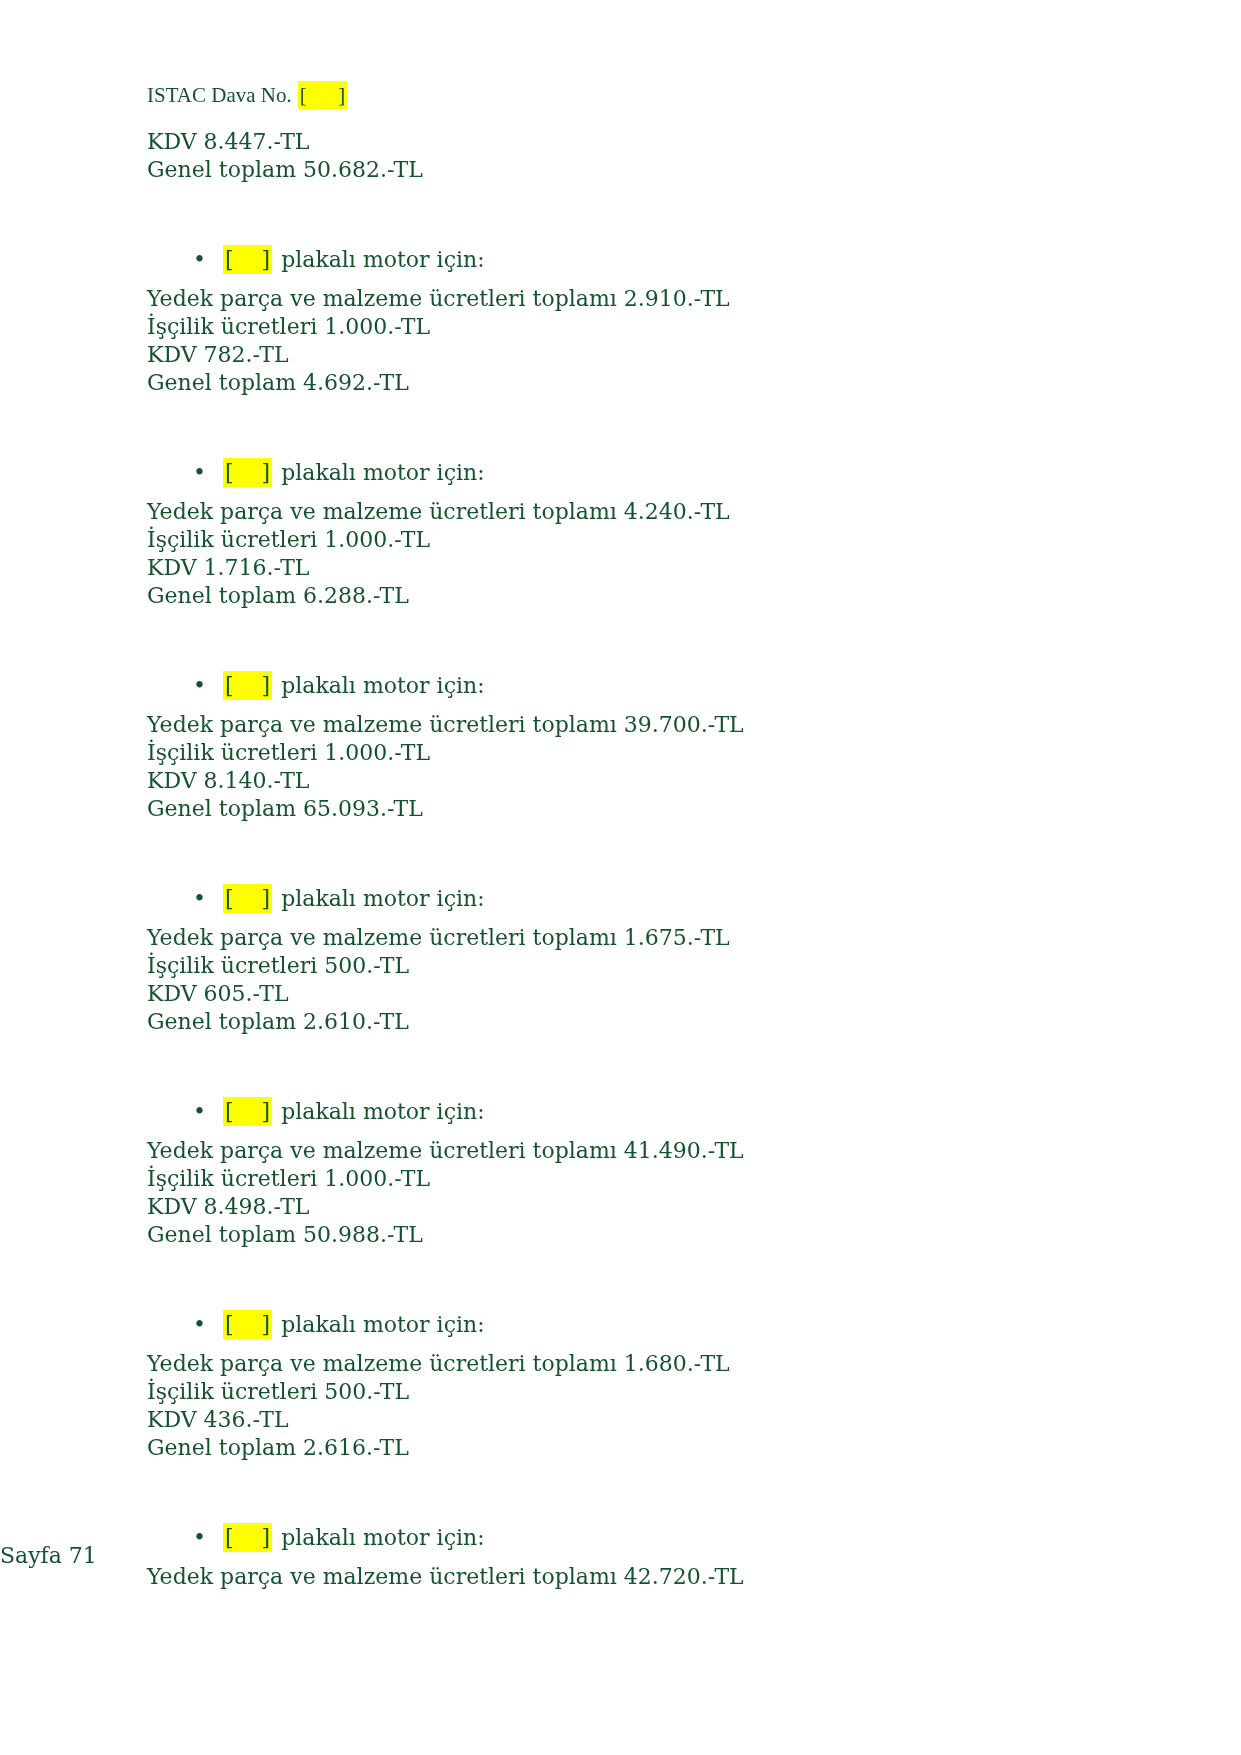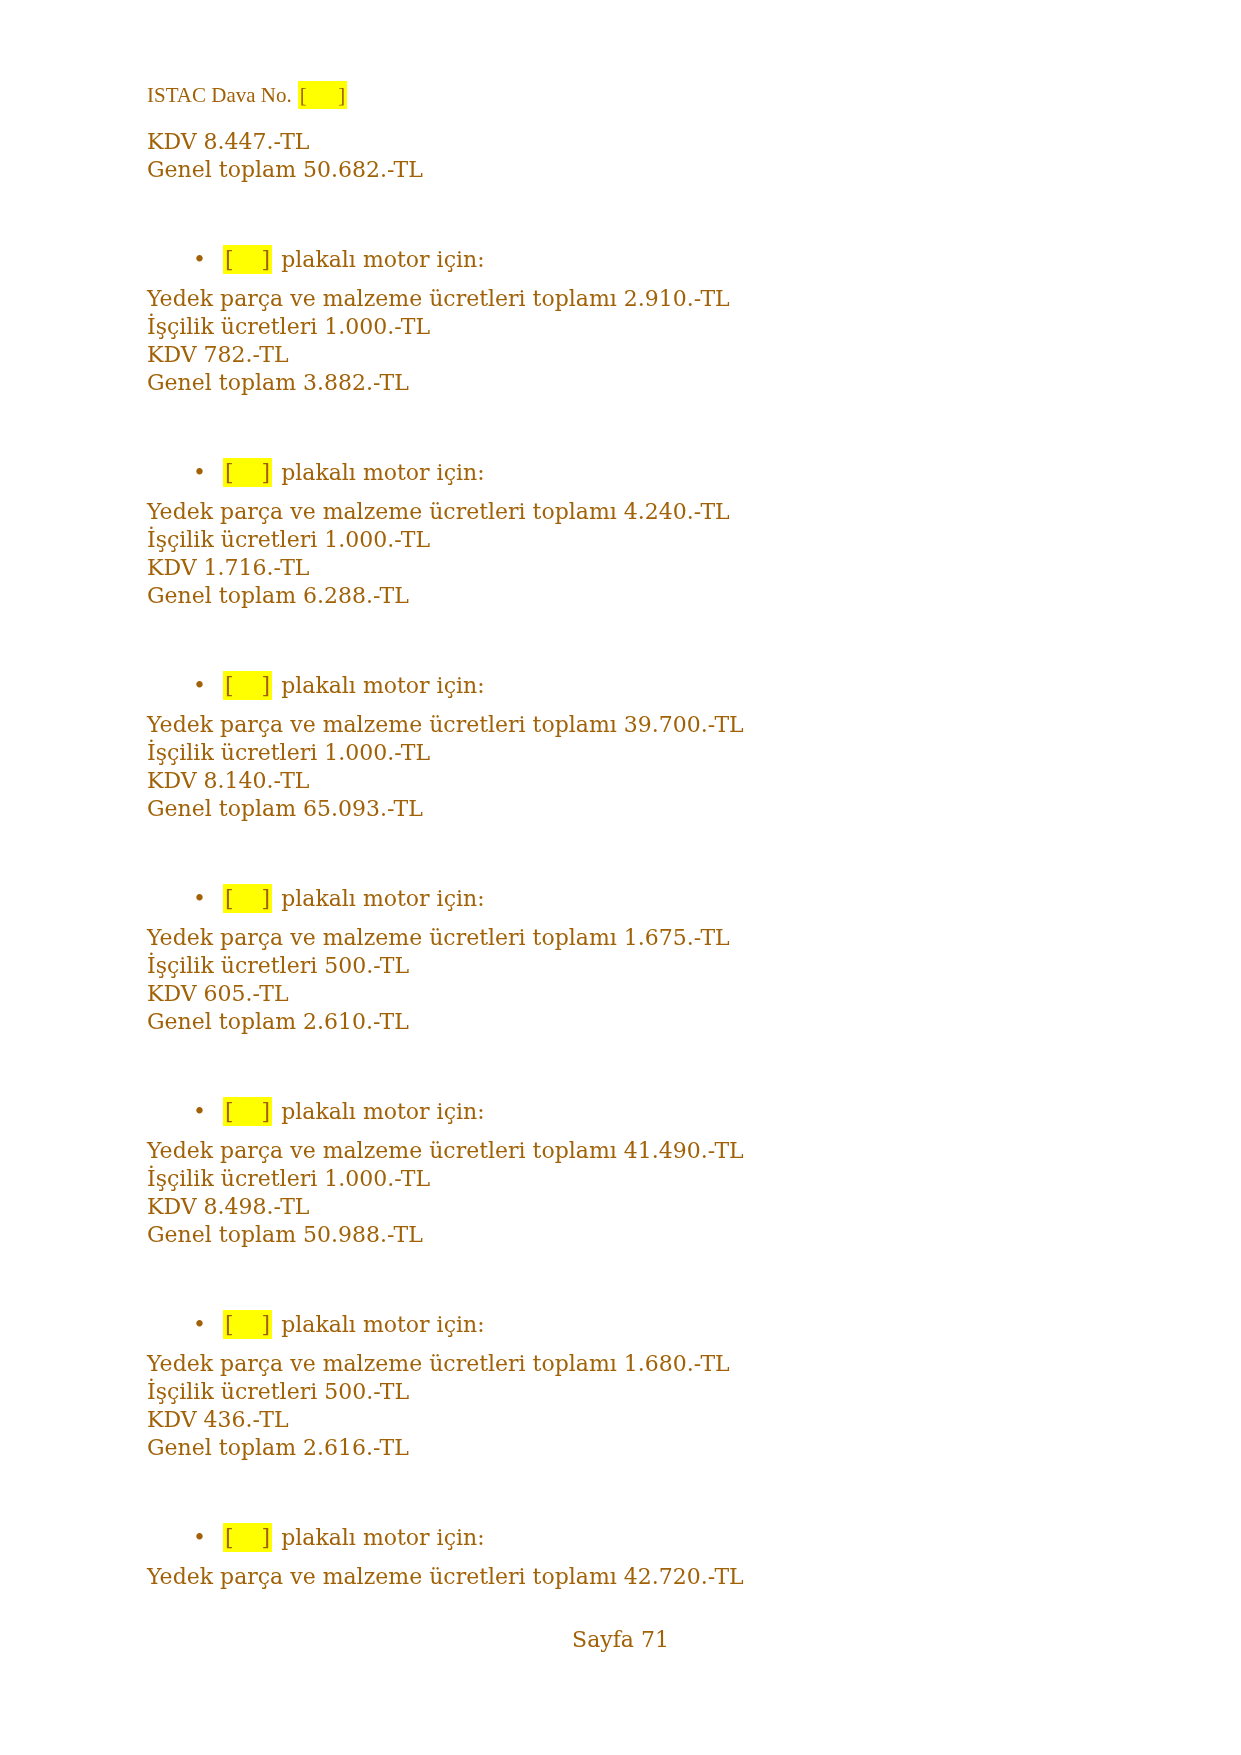--- a/index.html
+++ b/index.html
@@ -6,21 +6,21 @@
   .page {
     position: relative;
     width: 1241px;
     height: 1755px;
     background: #ffffff;
     box-sizing: border-box;
     padding: 82px 80px 0 147px;
     overflow: hidden;
     font-family: "DejaVu Serif", serif;
     font-size: 22px;
-    color: #a16207;
+    color: #14532d;
   }
   .doc-header {
     font-family: "Liberation Serif", serif;
     font-size: 21px;
     line-height: 26px;
   }
   .redact {
     white-space: pre;
     padding: 2px 2px;
   }
@@ -31,23 +31,22 @@
   .bullet-line {
     line-height: 29px;
     margin-bottom: 11px;
     padding-left: 46px;
   }
   .dot { display: inline-block; width: 30px; }
   .heading-text { margin-left: 9px; }
   .footer {
     position: absolute;
     left: 0;
-    top: 1626px;
+    top: 1542px;
     width: 1241px;
-    text-align: center;
     line-height: 28px;
   }
 </style>
 </head>
 <body>
 
 <div class="page">
 
   <div class="doc-header">
     <span>ISTAC Dava No.</span><span class="redact header-redact" style="background: rgb(255, 255, 0);">[      ]</span>
@@ -58,21 +57,21 @@
     <div class="body-line">Genel toplam 50.682.-TL</div>
   </div>
 
   <div class="section">
     <div class="bullet-line">
       <span class="dot">•</span><span class="redact" style="background: rgb(255, 255, 0);">[    ]</span><span class="heading-text">plakalı motor için:</span>
     </div>
     <div class="body-line">Yedek parça ve malzeme ücretleri toplamı 2.910.-TL</div>
     <div class="body-line">İşçilik ücretleri 1.000.-TL</div>
     <div class="body-line">KDV 782.-TL</div>
-    <div class="body-line">Genel toplam 3.882.-TL</div>
+    <div class="body-line">Genel toplam 4.692.-TL</div>
   </div>
 
   <div class="section">
     <div class="bullet-line">
       <span class="dot">•</span><span class="redact" style="background: rgb(255, 255, 0);">[    ]</span><span class="heading-text">plakalı motor için:</span>
     </div>
     <div class="body-line">Yedek parça ve malzeme ücretleri toplamı 4.240.-TL</div>
     <div class="body-line">İşçilik ücretleri 1.000.-TL</div>
     <div class="body-line">KDV 1.716.-TL</div>
     <div class="body-line">Genel toplam 6.288.-TL</div>

